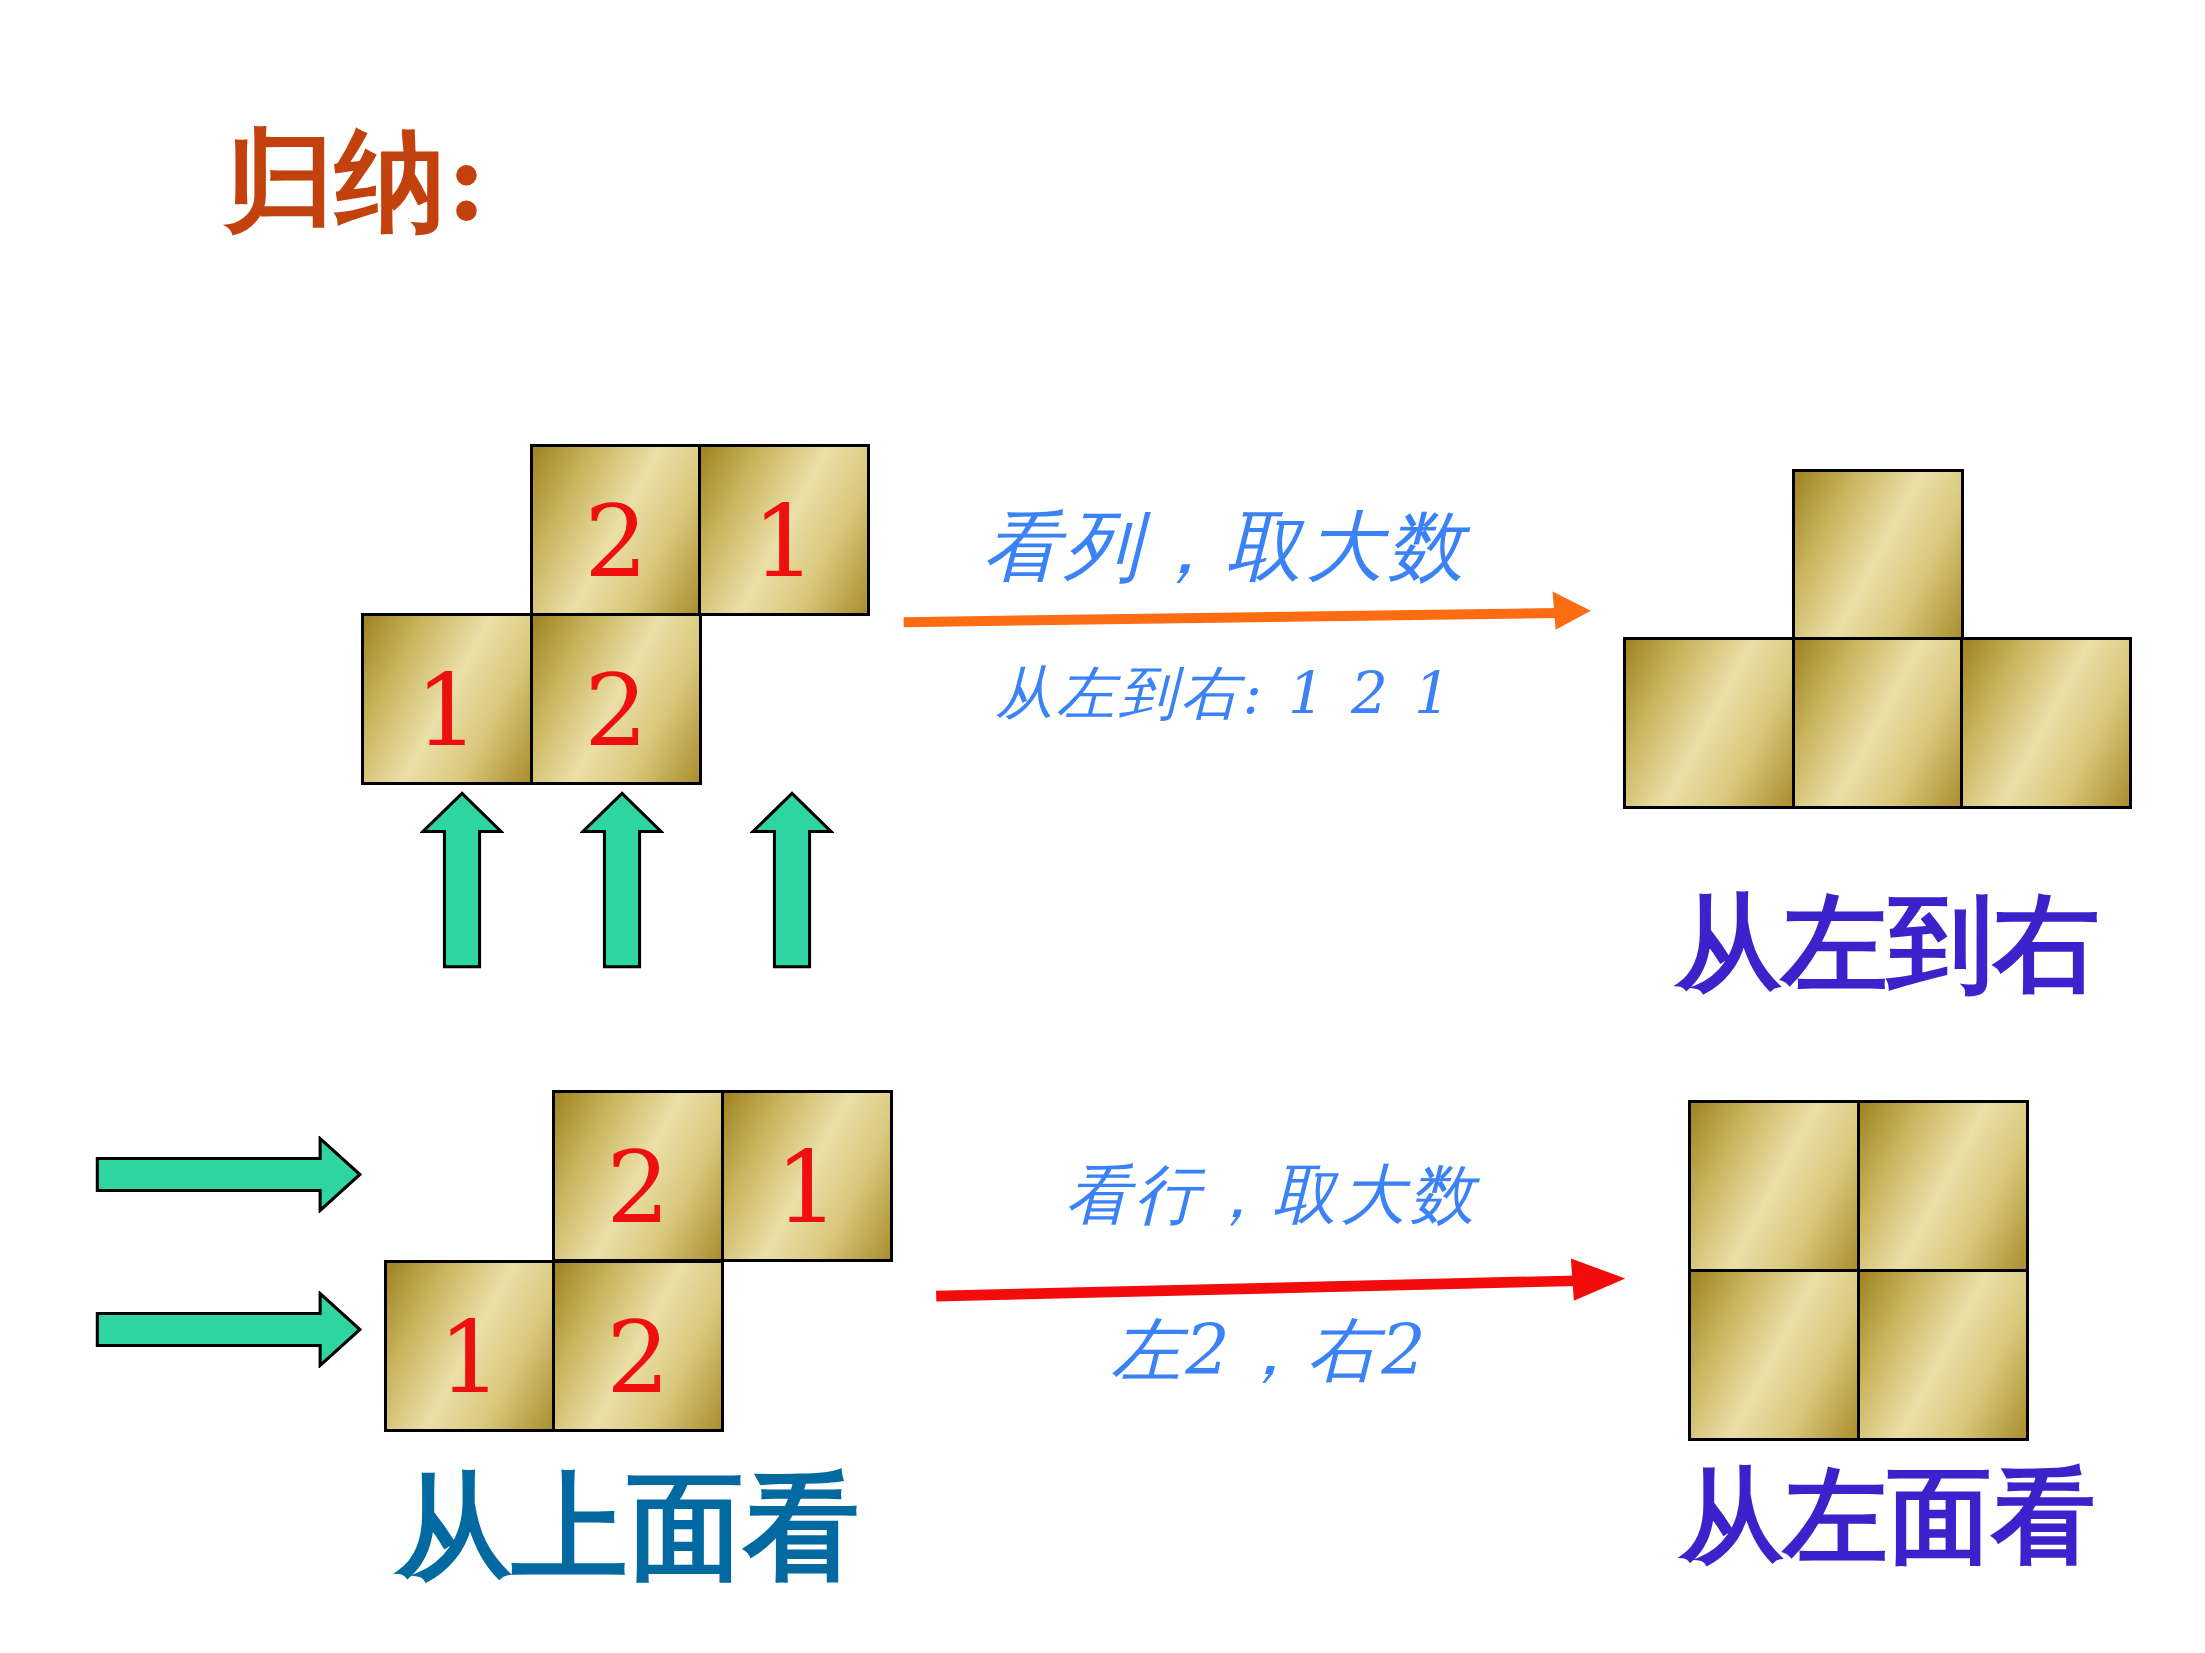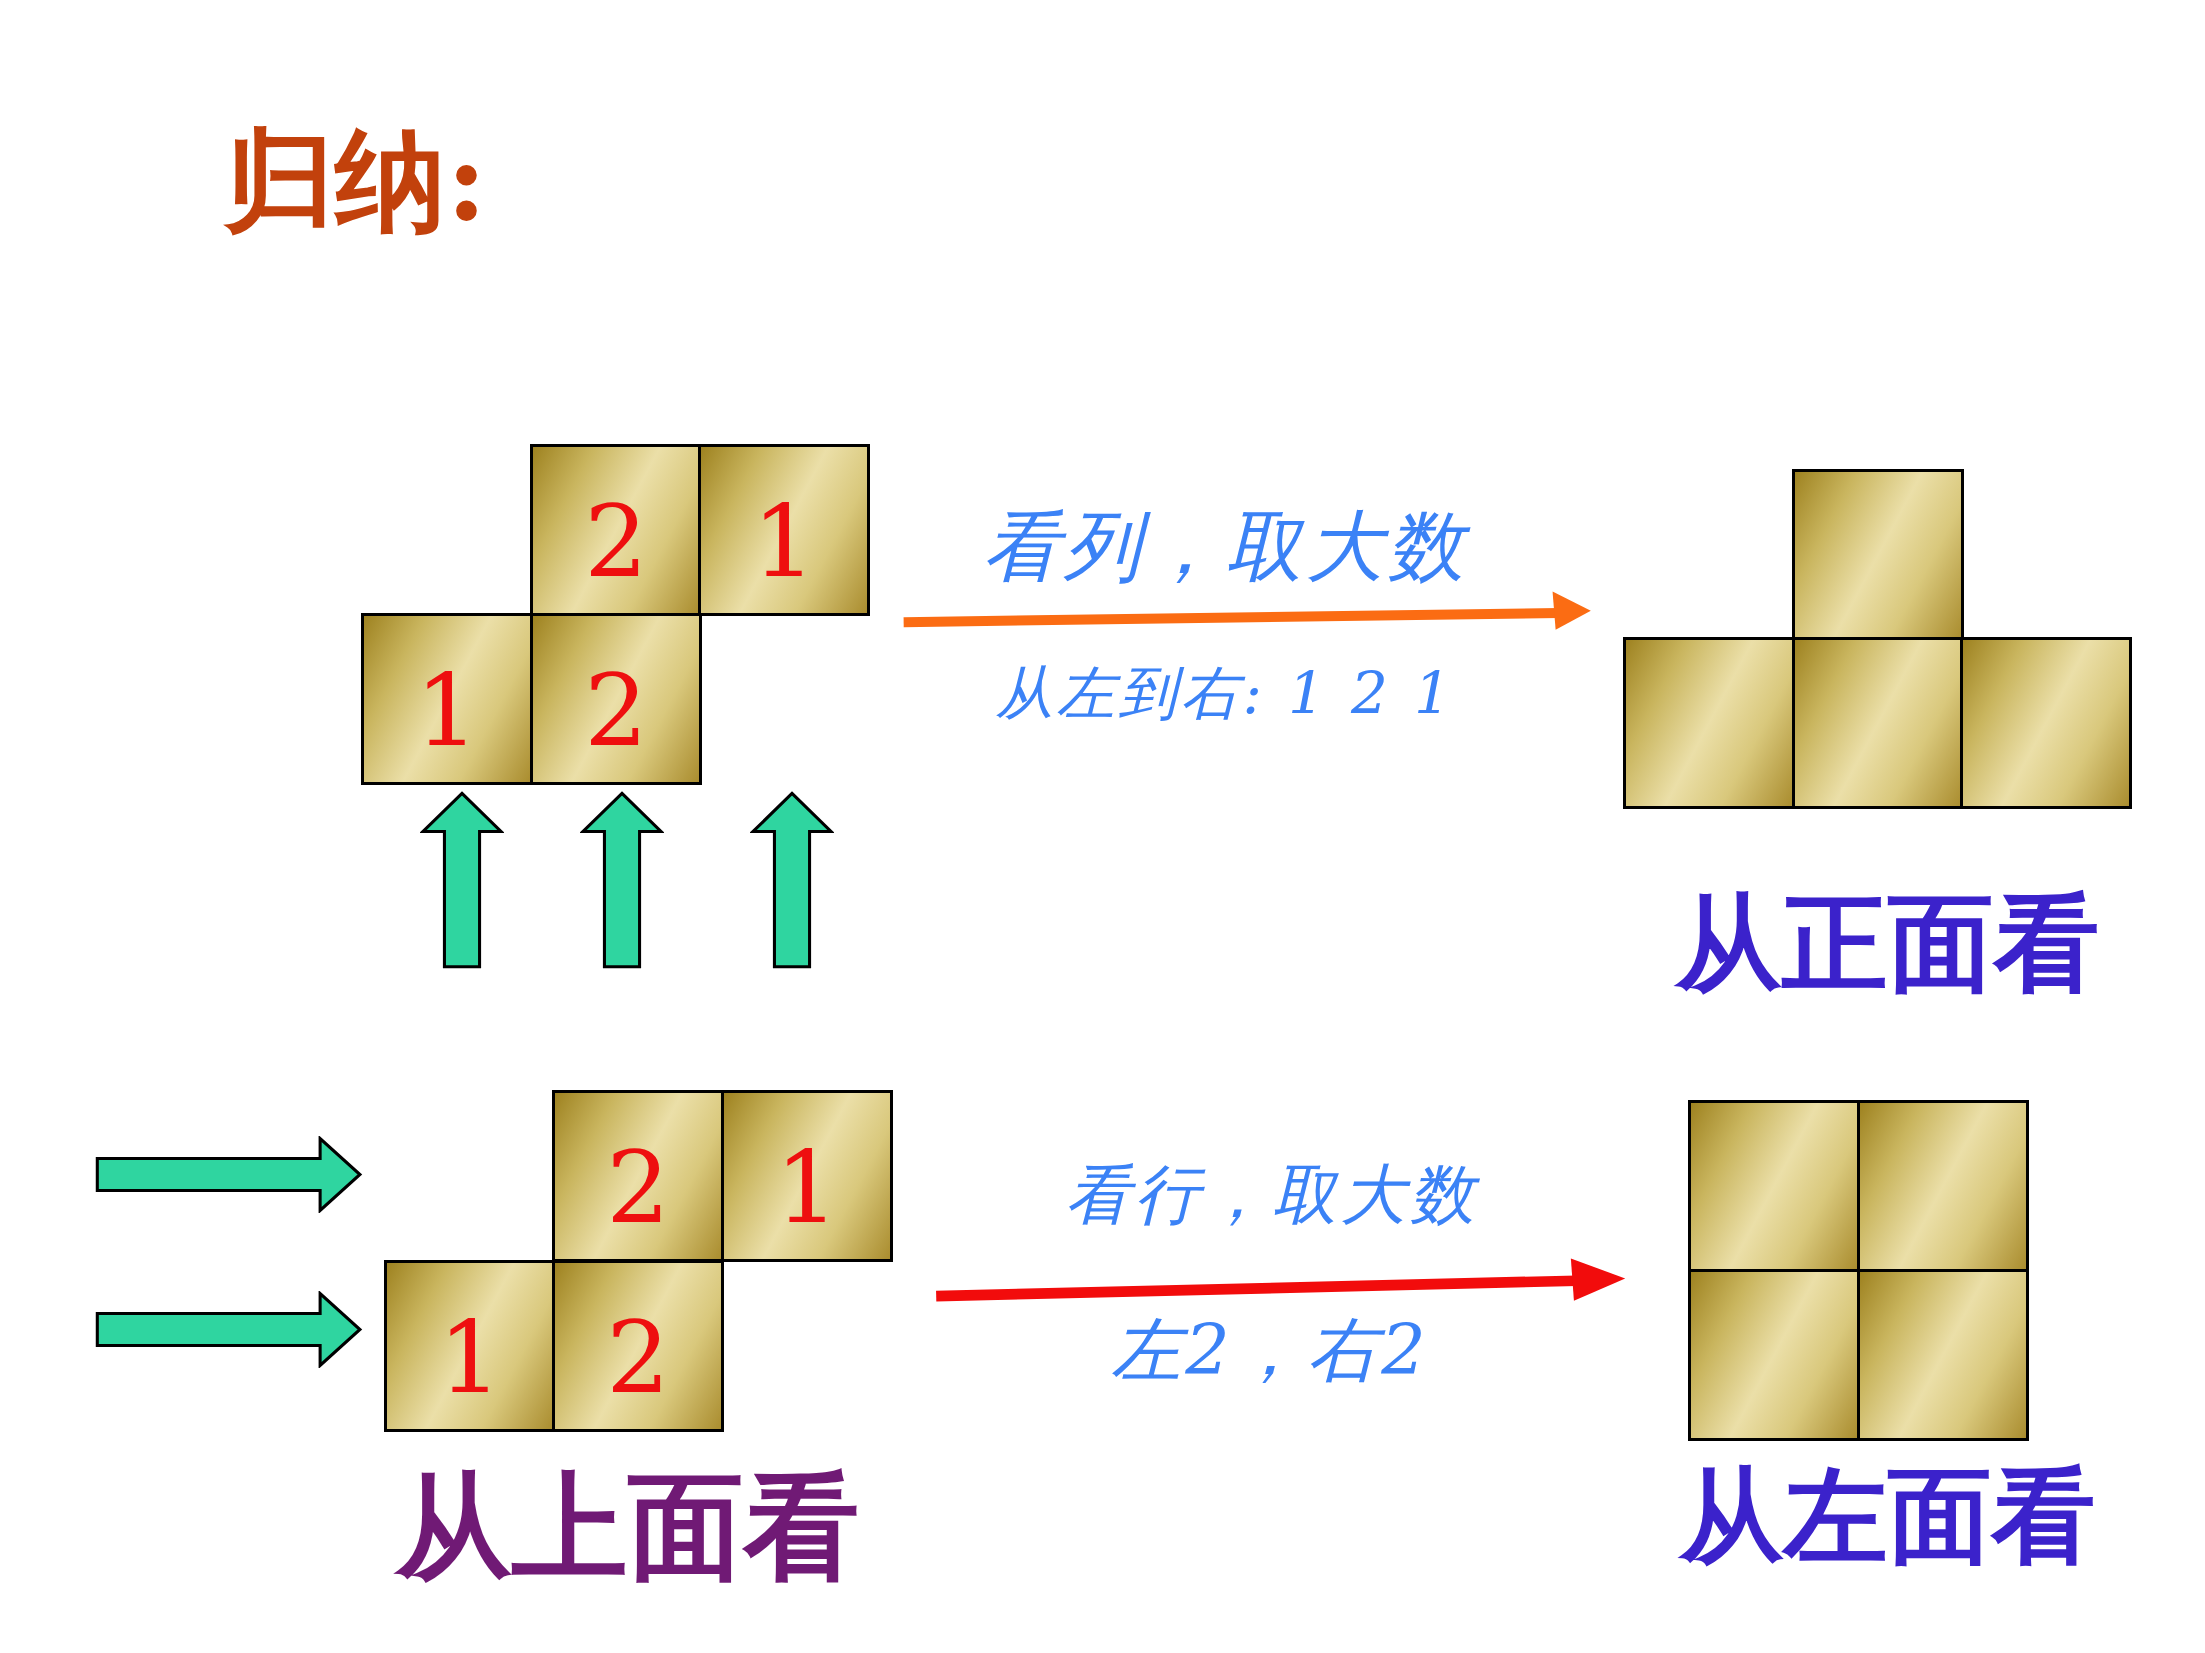--- a/index.html
+++ b/index.html
@@ -22,21 +22,21 @@
     transform:translateY(12.3px);
   }
   .title {
     position:absolute; left:224px; top:123px;
     font-size:111px; line-height:115px; font-weight:bold; color:#c2410c;
   }
   .caption {
     position:absolute; text-align:center; font-weight:bold;
     color:#3b22cb;
   }
-  .caption.red { color:#701a75; }
+  .caption.red { color:#0369a1; }
   .script {
     position:absolute; text-align:center;
     color:#3b82f6; font-style:italic; font-weight:normal;
     letter-spacing:3.8px; white-space:nowrap;
   }
 </style>
 </head>
 <body>
 
 <div class="title">归纳:</div>
@@ -72,21 +72,21 @@
   <polygon points="908,40 858,15 862,65" fill="#fb6c13"></polygon>
 </svg>
 <div class="script" style="left:888px; top:655px; width:674px; font-size:58px;">从左到右: 1 2 1</div>
 
 <div class="abs">
   <div class="cell" style="left:1792px; top:469px;"></div>
   <div class="cell" style="left:1623px; top:637px;"></div>
   <div class="cell" style="left:1792px; top:637px;"></div>
   <div class="cell" style="left:1960px; top:637px;"></div>
 </div>
-<div class="caption" style="left:1650px; top:873px; width:475px; font-size:106px;">从正面看</div>
+<div class="caption" style="left:1650px; top:873px; width:475px; font-size:106px;">从左到右</div>
 
 <svg class="abs" style="left:95px; top:1136px;" width="268" height="77" viewBox="0 0 350 100">
   <polygon points="3,29 294,29 294,3 346,50 294,97 294,71 3,71" fill="#2fd5a0" stroke="#000" stroke-width="4"></polygon>
 </svg>
 <svg class="abs" style="left:95px; top:1291px;" width="268" height="77" viewBox="0 0 350 100">
   <polygon points="3,29 294,29 294,3 346,50 294,97 294,71 3,71" fill="#2fd5a0" stroke="#000" stroke-width="4"></polygon>
 </svg>
 
 <div class="abs">
   <div class="cell" style="left:552px; top:1090px;">

